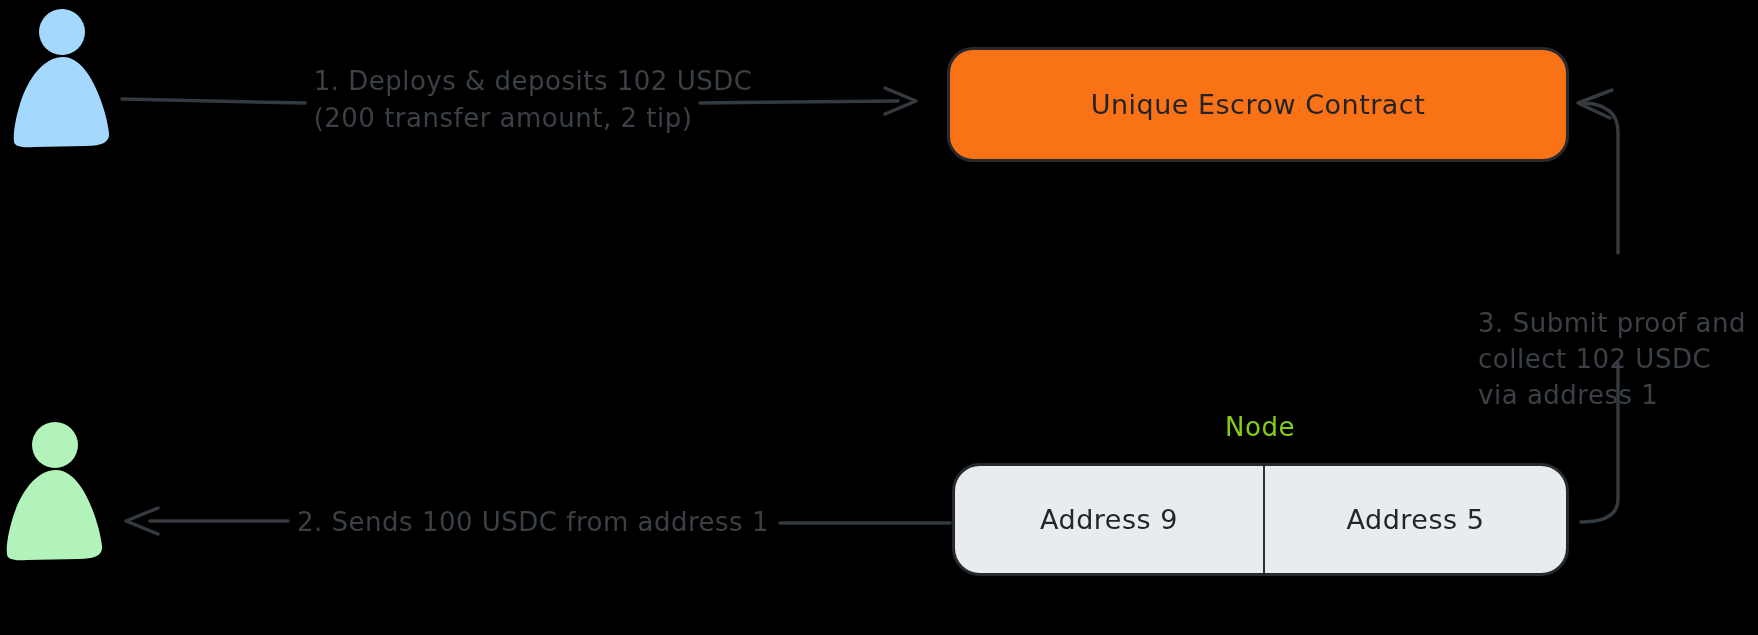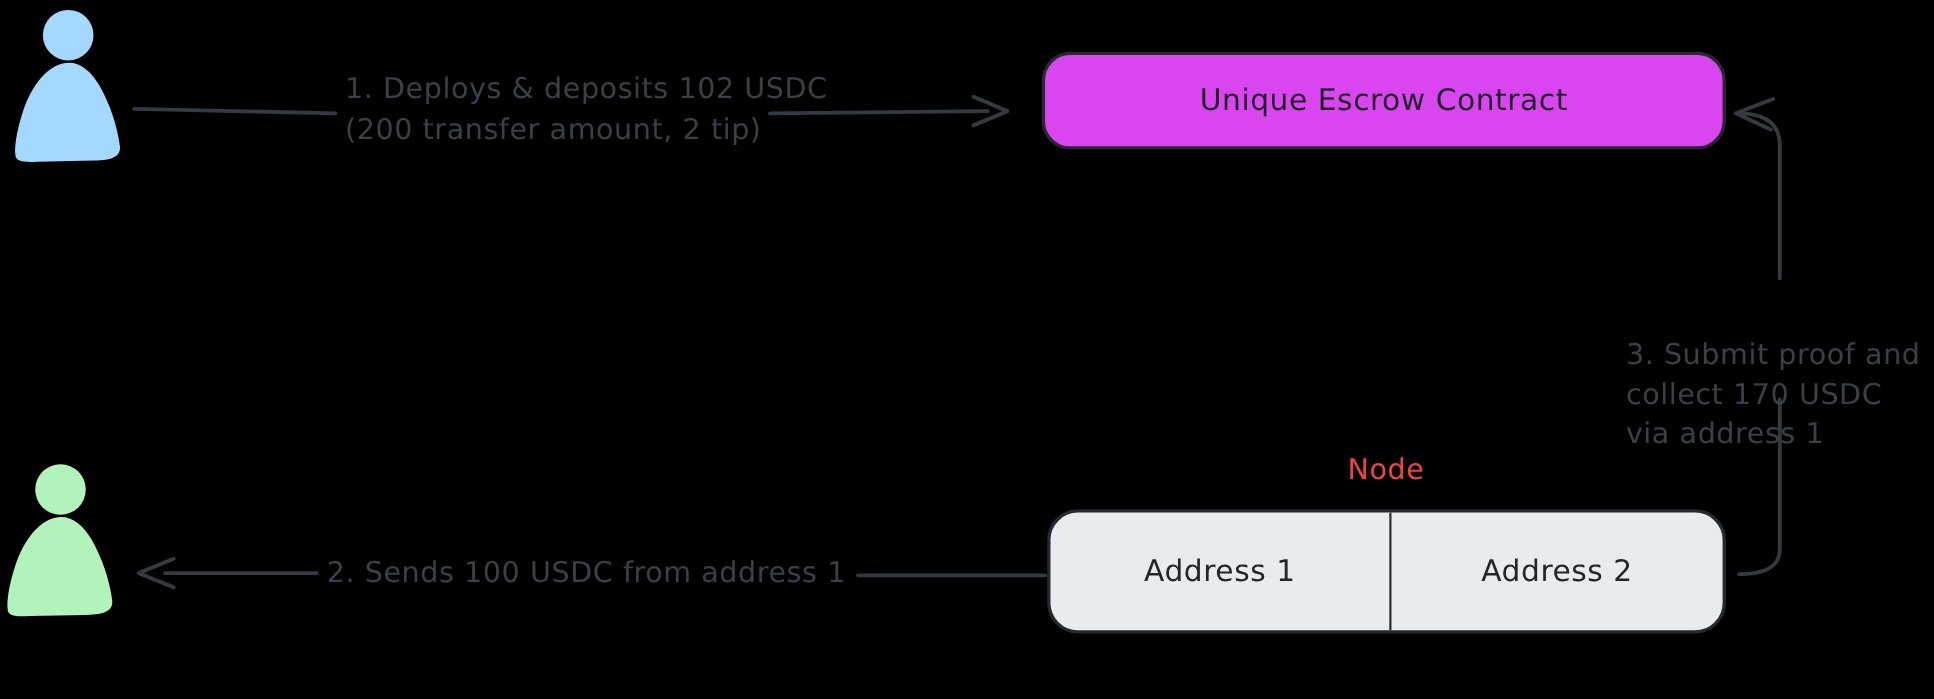--- a/index.html
+++ b/index.html
@@ -27,31 +27,31 @@
     color: #3a4046;
     font-size: 26px;
     line-height: 37px;
     white-space: nowrap;
     letter-spacing: 0.5px;
   }
   .label div { white-space: nowrap; }
   .node-title {
     position: absolute;
     transform: translate(-50%, -50%);
-    color: #ef4444;
+    color: #84cc16;
     font-size: 26px;
     white-space: nowrap;
     letter-spacing: 0.5px;
   }
   .escrow-box {
     position: absolute;
     left: 947px; top: 47px;
-    width: 622px; height: 89px;
+    width: 622px; height: 115px;
     box-sizing: border-box;
-    background: #d946ef;
+    background: #f97316;
     border: 3.5px solid #26292e;
     border-radius: 26px;
     display: flex;
     align-items: center;
     justify-content: center;
   }
   .escrow-box .box-label {
     color: #1f2327;
     font-size: 27px;
     letter-spacing: 0.5px;
@@ -130,35 +130,35 @@
   </svg>
 
   <div class="escrow-box">
     <span class="box-label">Unique Escrow Contract</span>
   </div>
 
   <div class="node-title" style="left:1260px; top:427px;">Node</div>
 
   <div class="node-box">
     <div class="node-cell first">
-      <span>Address 1</span>
+      <span>Address 9</span>
     </div>
     <div class="node-cell second">
-      <span>Address 2</span>
+      <span>Address 5</span>
     </div>
   </div>
 
   <div class="label" style="left:533px; top:100px;">
     <div>1. Deploys &amp; deposits 102 USDC</div>
     <div>(200 transfer amount, 2 tip)</div>
   </div>
 
   <div class="label" style="left:533px; top:522px;">
     <div>2. Sends 100 USDC from address 1</div>
   </div>
 
   <div class="label" style="left:1612px; top:311px; line-height:36px;margin-top:48px;">
     <div>3. Submit proof and</div>
-    <div>collect 170 USDC</div>
+    <div>collect 102 USDC</div>
     <div>via address 1</div>
   </div>
 
 </div>
 
 </body></html>

